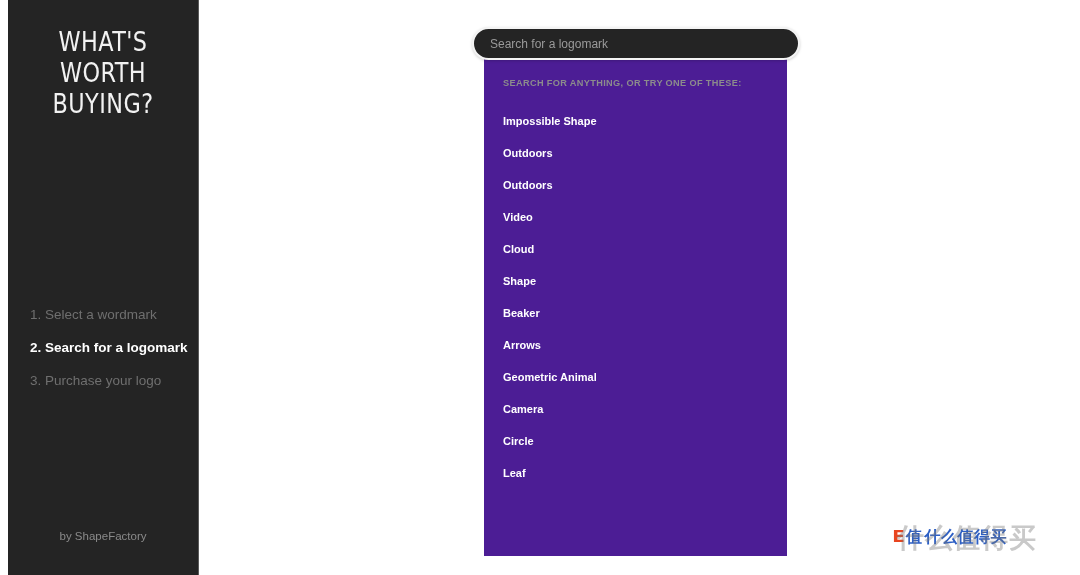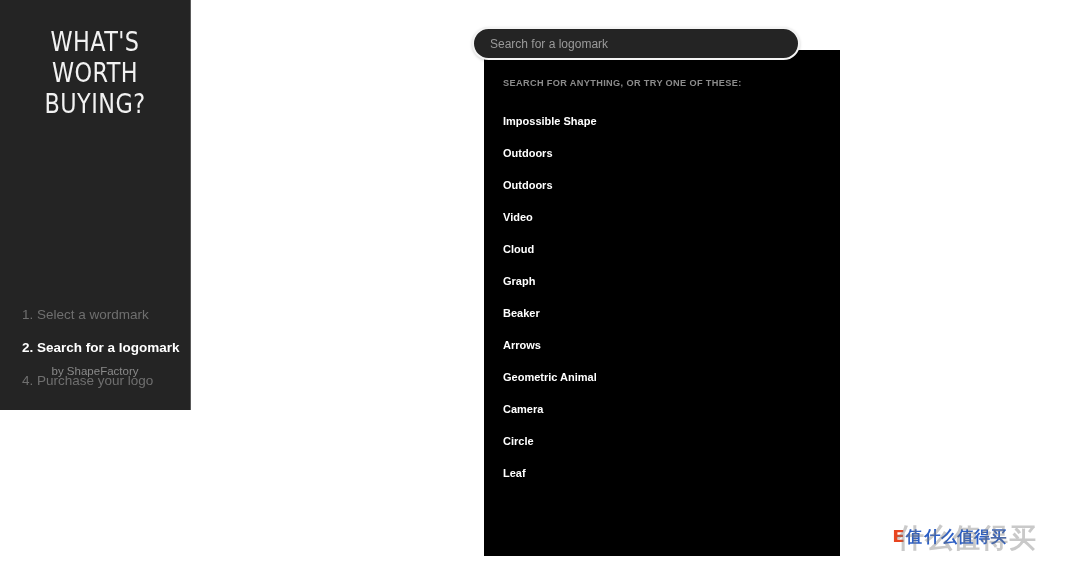--- a/index.html
+++ b/index.html
@@ -16,24 +16,24 @@
   .app {
     position: relative;
     width: 1080px;
     height: 575px;
     background: #ffffff;
   }
 
   
   .sidebar {
     position: absolute;
-    left: 0;
+    left: 8px;
     top: 0;
     width: 191px;
-    height: 410px;
+    height: 575px;
     background: #242424;
     border-right: 1px solid #5a5a5a;
     display: flex;
     flex-direction: column;
   }
 
   .brand {
     margin-top: 26px;
     text-align: center;
     padding: 0 14px;
@@ -109,23 +109,23 @@
     font-family: "Liberation Sans", sans-serif;
     font-size: 12px;
   }
   .search-input::placeholder { color: #9a9a9a; }
 
   
   .dropdown {
     position: absolute;
     left: 484px;
     top: 50px;
-    width: 356px;
+    width: 303px;
     height: 506px;
-    background: #000000;
+    background: #4c1d95;
     z-index: 2;
     padding-top: 28px;
     overflow: hidden;
   }
 
   .dropdown-header {
     color: #8c8c8c;
     font-size: 9.2px;
     font-weight: 700;
     letter-spacing: 0.35px;
@@ -205,41 +205,41 @@
 
     <div class="brand">
       <span class="brand-line">What's</span>
       <span class="brand-line">Worth</span>
       <span class="brand-line">Buying?</span>
     </div>
 
     <nav class="steps">
       <div class="step done">1. Select a wordmark</div>
       <div class="step active">2. Search for a logomark</div>
-      <div class="step pending">4. Purchase your logo</div>
+      <div class="step pending">3. Purchase your logo</div>
     </nav>
 
     <div class="credit">by ShapeFactory</div>
   </aside>
 
   <div class="search-wrap">
     <div class="search-pill">
       <input class="search-input" type="text" placeholder="Search for a logomark" style="">
     </div>
   </div>
 
   <div class="dropdown">
     <div class="dropdown-header">SEARCH FOR ANYTHING, OR TRY ONE OF THESE:</div>
 
     <div class="suggestion">Impossible Shape</div>
     <div class="suggestion">Outdoors</div>
     <div class="suggestion">Outdoors</div>
     <div class="suggestion">Video</div>
     <div class="suggestion">Cloud</div>
-    <div class="suggestion">Graph</div>
+    <div class="suggestion">Shape</div>
     <div class="suggestion">Beaker</div>
     <div class="suggestion">Arrows</div>
     <div class="suggestion">Geometric Animal</div>
     <div class="suggestion">Camera</div>
     <div class="suggestion">Circle</div>
     <div class="suggestion">Leaf</div>
   </div>
 
   <div class="watermark">
     <div class="wm-row">

